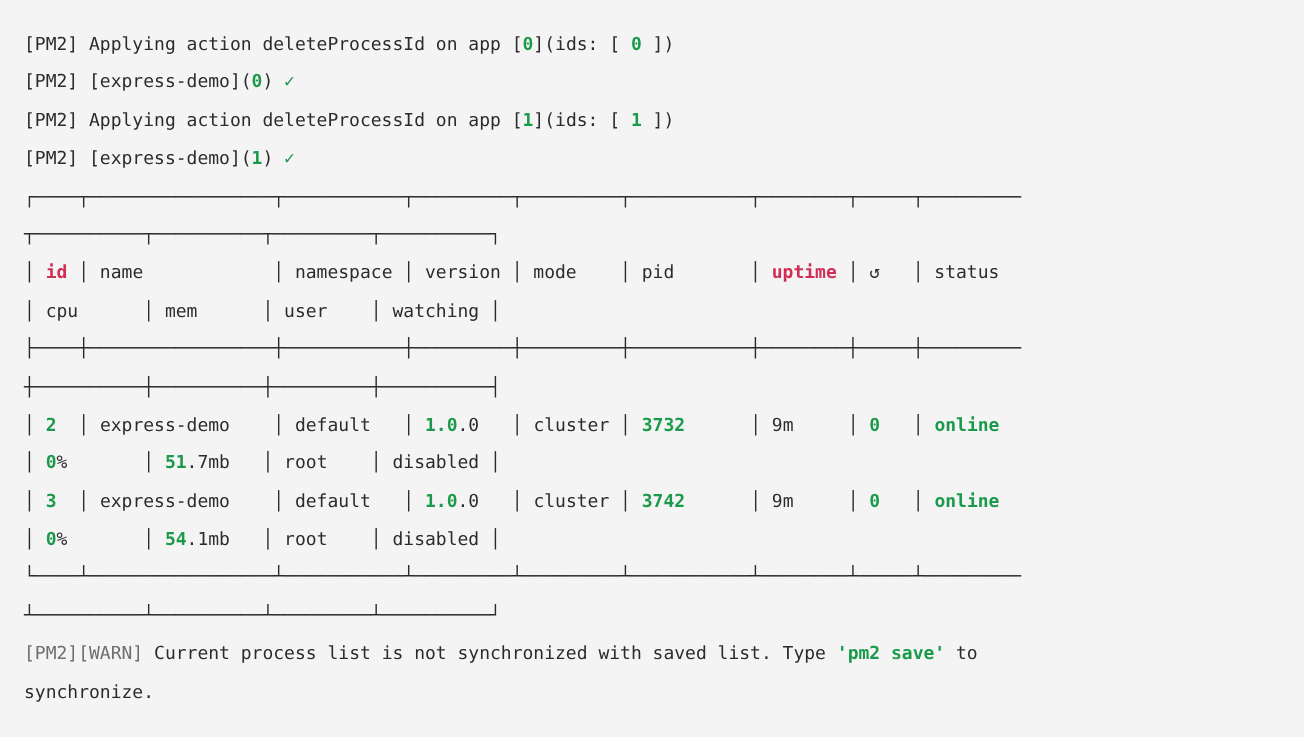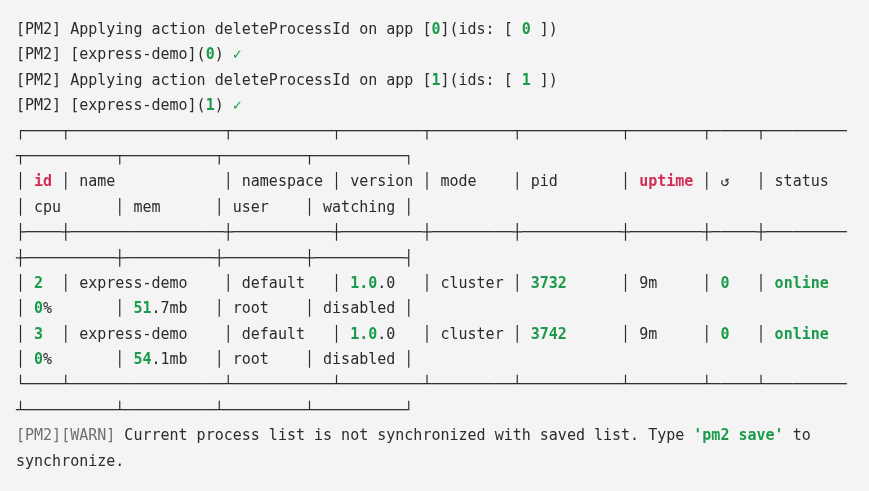--- a/index.html
+++ b/index.html
@@ -4,21 +4,21 @@
 <style>
   html,body{margin:0;padding:0;}
   body{
     width:869px;height:491px;overflow:hidden;
     font-family:"DejaVu Sans Mono","Liberation Mono",monospace;
   }
   #terminal{
     box-sizing:border-box;
     width:869px;height:491px;
     padding:17px 8px 0 16px;
-    font-size:15px;
+    font-size:12px;
     line-height:25.4px;
     white-space:pre;
     letter-spacing:0;
   }
   .line{height:25.4px;}
   .seg-b{font-weight:bold;}
 </style>
 </head>
 <body style="background: rgb(244, 244, 244);">
 

